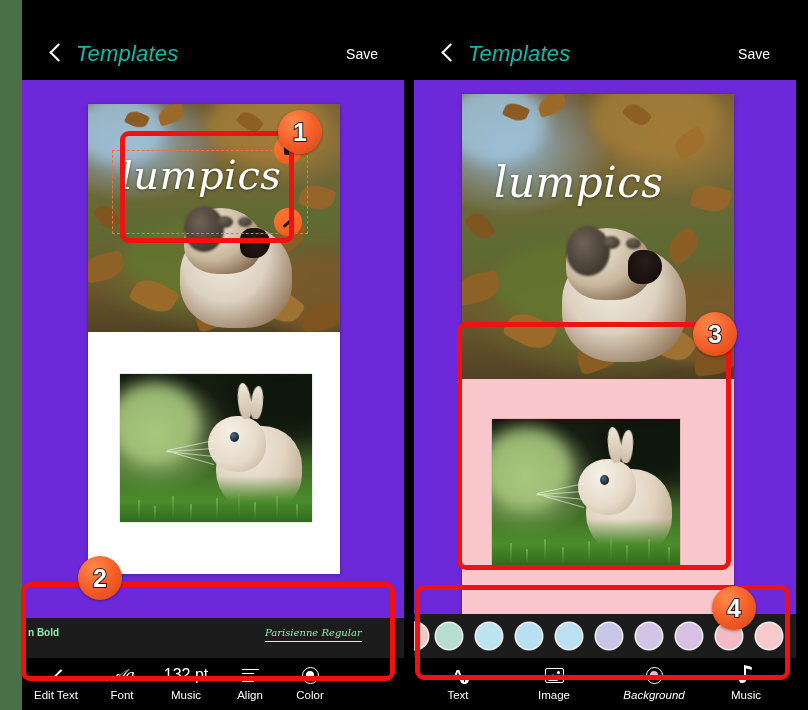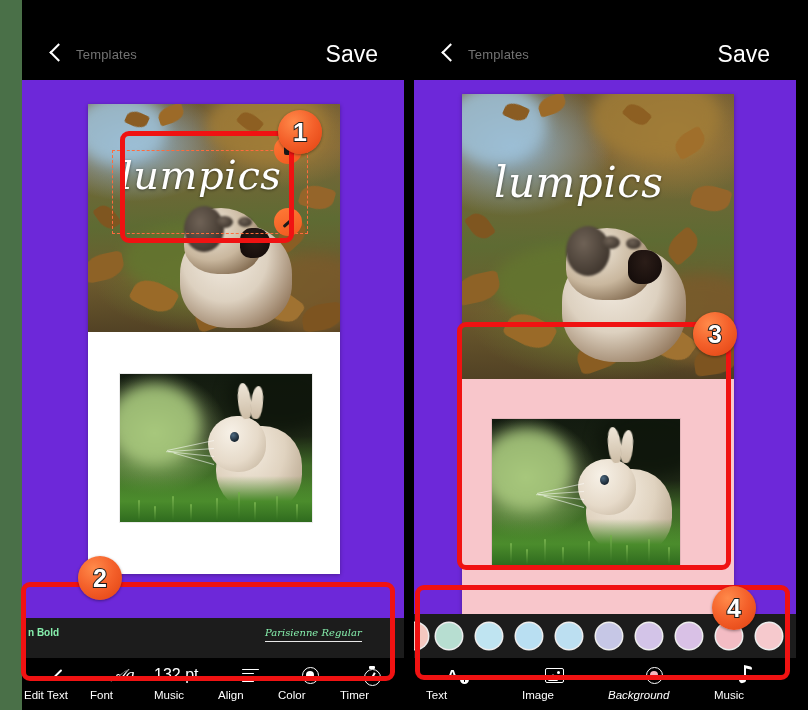--- a/index.html
+++ b/index.html
@@ -33,25 +33,25 @@
     width: 13px; height: 22px;
   }
   .back-chevron::before {
     content: ""; position: absolute; left: 2px; top: 3px;
     width: 11px; height: 11px;
     border-left: 2.2px solid #fff; border-bottom: 2.2px solid #fff;
     transform: rotate(45deg);
   }
   .nav-title {
     position: absolute; left: 54px; top: 50%; transform: translateY(-50%);
-    color: #737373; font-size: 13px; letter-spacing: .2px;
+    color: #14b8a6; font-size: 22px; letter-spacing: .2px; font-style: italic;
   }
   .nav-save {
     position: absolute; right: 26px; top: 50%; transform: translateY(-50%);
-    color: #fff; font-size: 23px;
+    color: #fff; font-size: 14px;
   }
 
   .canvas-area {
     position: absolute; top: 80px; left: 0; right: 0; bottom: 0;
     background: #6d28d9;
   }
 
   
   .design-card {
     position: absolute; background: #fff;
@@ -212,21 +212,21 @@
   }
   .swatch {
     position: absolute; top: 9px; width: 26px; height: 26px;
     border-radius: 50%; box-shadow: 0 0 0 1.5px rgba(255,255,255,.92);
   }
 
   .tool-row {
     position: relative; height: 52px; background: #000;
   }
   .tool {
-    position: absolute; top: 6px; text-align: left; width: 64px;
+    position: absolute; top: 6px; text-align: center; width: 64px;
   }
   .tool-ico {
     height: 22px; display: flex; align-items: center; justify-content: center;
     color: #fff;
   }
   .tool-lbl {
     margin-top: 3px; color: #fff; font-size: 11.5px; white-space: nowrap;
   }
   .tool-val {
     color: #fff; font-size: 16px; line-height: 22px;
@@ -441,28 +441,20 @@
             </div>
           <div class="tool-lbl">Align</div>
         </div>
         <div class="tool" style="left:256px;">
           <div class="tool-ico">
               <span class="g-ring">
                 <b></b>
               </span>
             </div>
           <div class="tool-lbl">Color</div>
-        </div>
-        <div class="tool" style="left:318px;">
-          <div class="tool-ico">
-              <span class="g-timer">
-                <i></i>
-              </span>
-            </div>
-          <div class="tool-lbl">Timer</div>
         </div>
       </div>
     </div>
   </div>
 
   <div class="panel panel-right">
 
     <div class="navbar">
       <div class="back-chevron"></div>
       <div class="nav-title">Templates</div>

